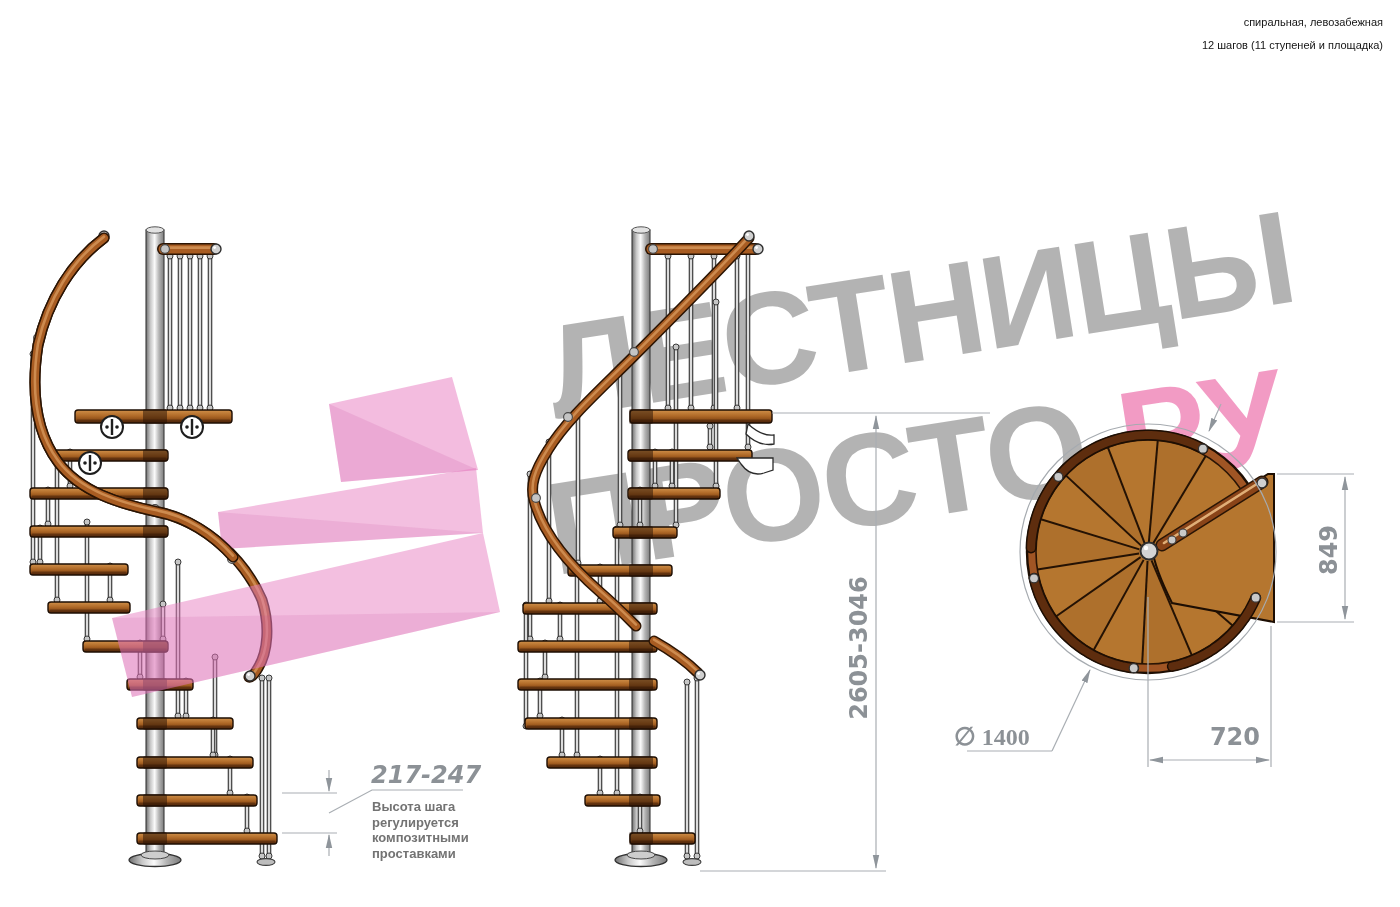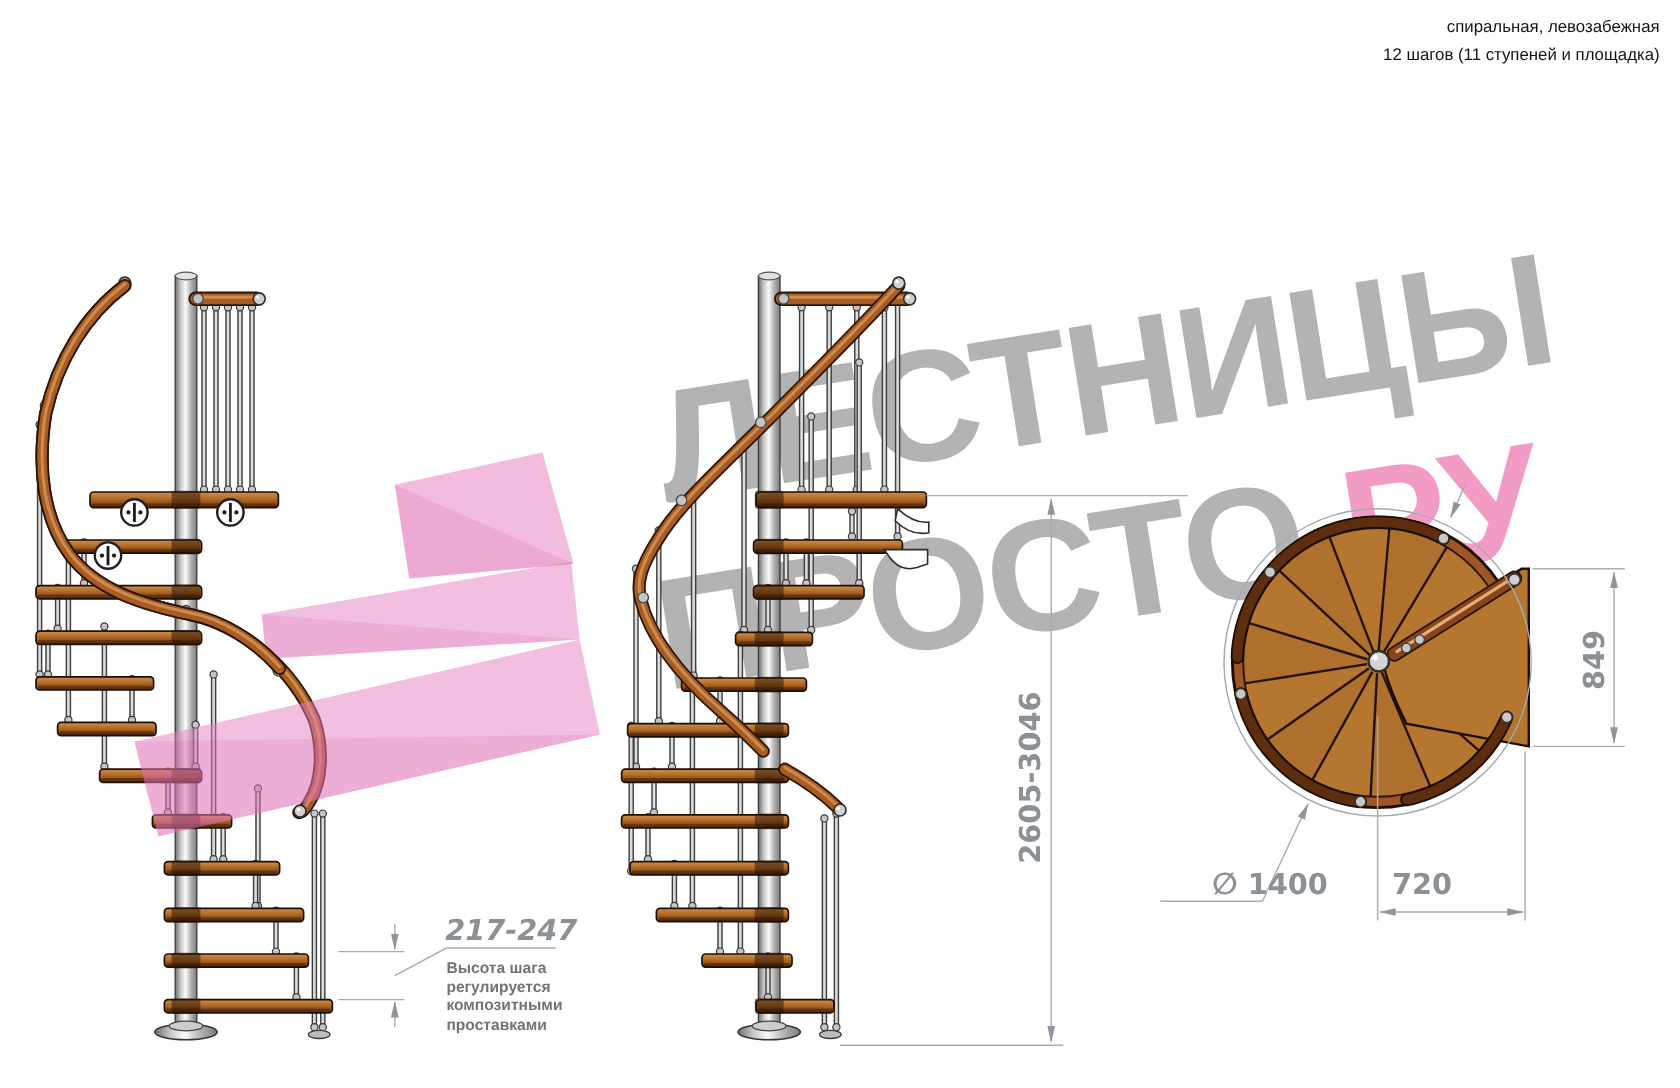--- a/index.html
+++ b/index.html
@@ -4,21 +4,21 @@
 <style>
   html,body{margin:0;padding:0;background:#fff;}
   #canvas{position:relative;width:1400px;height:907px;background:#ffffff;overflow:hidden;
           font-family:"Liberation Sans",sans-serif;}
   #drawing{position:absolute;left:0;top:0;z-index:2;}
   .wm{position:absolute;z-index:1;font-weight:700;white-space:nowrap;letter-spacing:-2px;
       font-size:132px;line-height:1.12;transform-origin:0 50%;transform:rotate(-9deg);
       color:rgba(75,75,75,0.42);user-select:none;}
   .wm .pink{color:rgba(231,73,147,0.55);}
   .overlay{position:absolute;z-index:3;}
-  .hdr{top:11px;right:17px;text-align:right;font-size:14px;line-height:22.5px;color:#141414;}
+  .hdr{top:11px;right:17px;text-align:right;font-size:11px;line-height:22.5px;color:#141414;}
   .dim{font-family:"DejaVu Sans",sans-serif;font-weight:700;color:#8c9196;font-size:24px;
        white-space:nowrap;}
   .dim.rot{transform:rotate(-90deg);text-align:center;}
   .note{font-size:13px;line-height:15.5px;font-weight:700;color:#737373;white-space:pre-line;}
   .sym{font-size:25px;}
 </style>
 </head>
 <body>
 
 <div id="canvas">
@@ -455,15 +455,15 @@
     <div>12 шагов (11 ступеней и площадка)</div>
   </div>
 
   <div class="overlay dim" style="left:371px;top:761px;font-style:italic;">217-247</div>
   <div class="overlay note" style="left:372px;top:799px;">Высота шага
 регулируется
 композитными
 проставками</div>
   <div class="overlay dim rot" style="left:779px;top:634px;width:160px;">2605-3046</div>
   <div class="overlay dim rot" style="left:1289px;top:536px;width:80px;">849</div>
-  <div class="overlay dim" style="left:1160px;top:723px;width:100px;text-align:left;">720</div>
-  <div class="overlay dim" style="left:1010px;top:722px;"><span class="sym">∅</span> <span>1400</span></div>
+  <div class="overlay dim" style="left:1160px;top:723px;width:100px;text-align:right;">720</div>
+  <div class="overlay dim" style="left:954px;top:722px;font-family:Liberation Serif, serif;"><span class="sym">∅</span> <span>1400</span></div>
 </div>
 
 </body></html>

